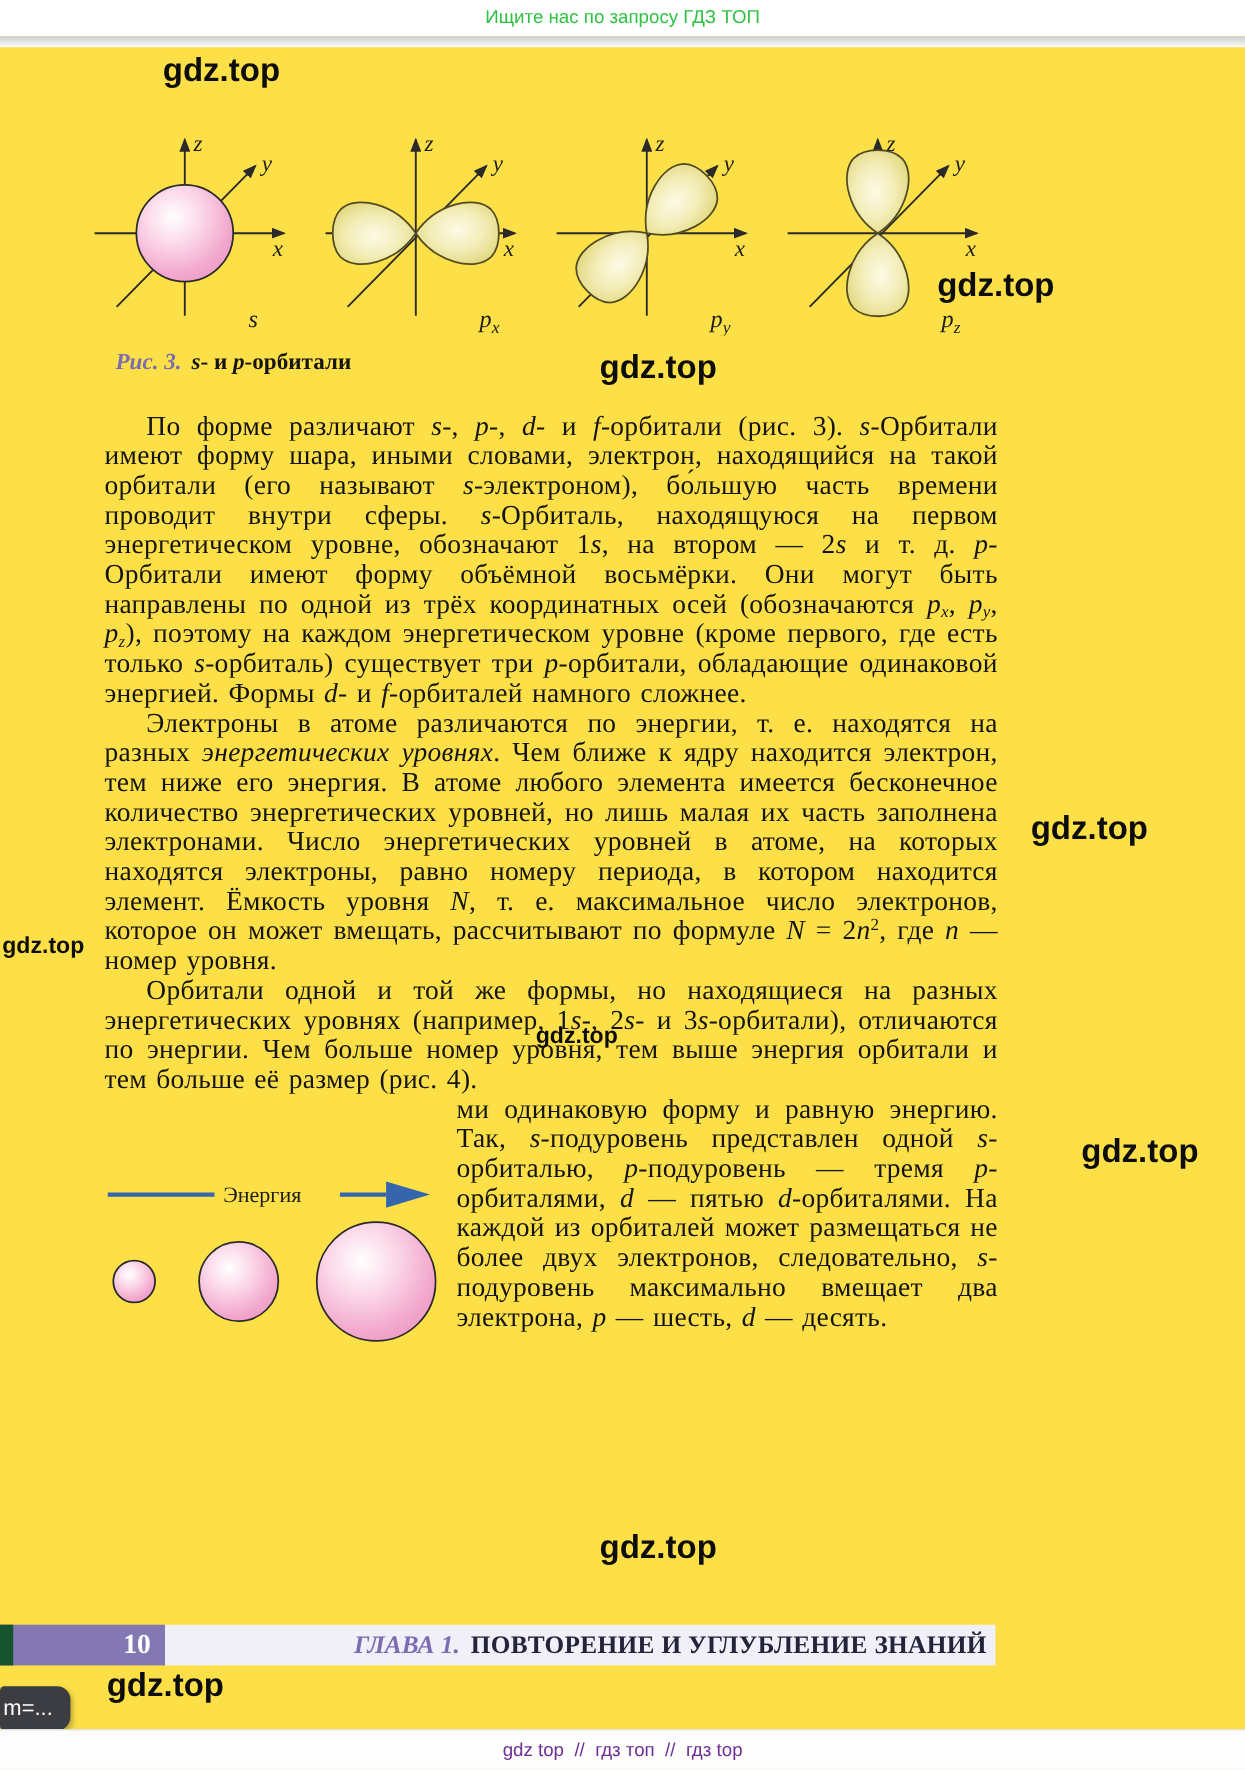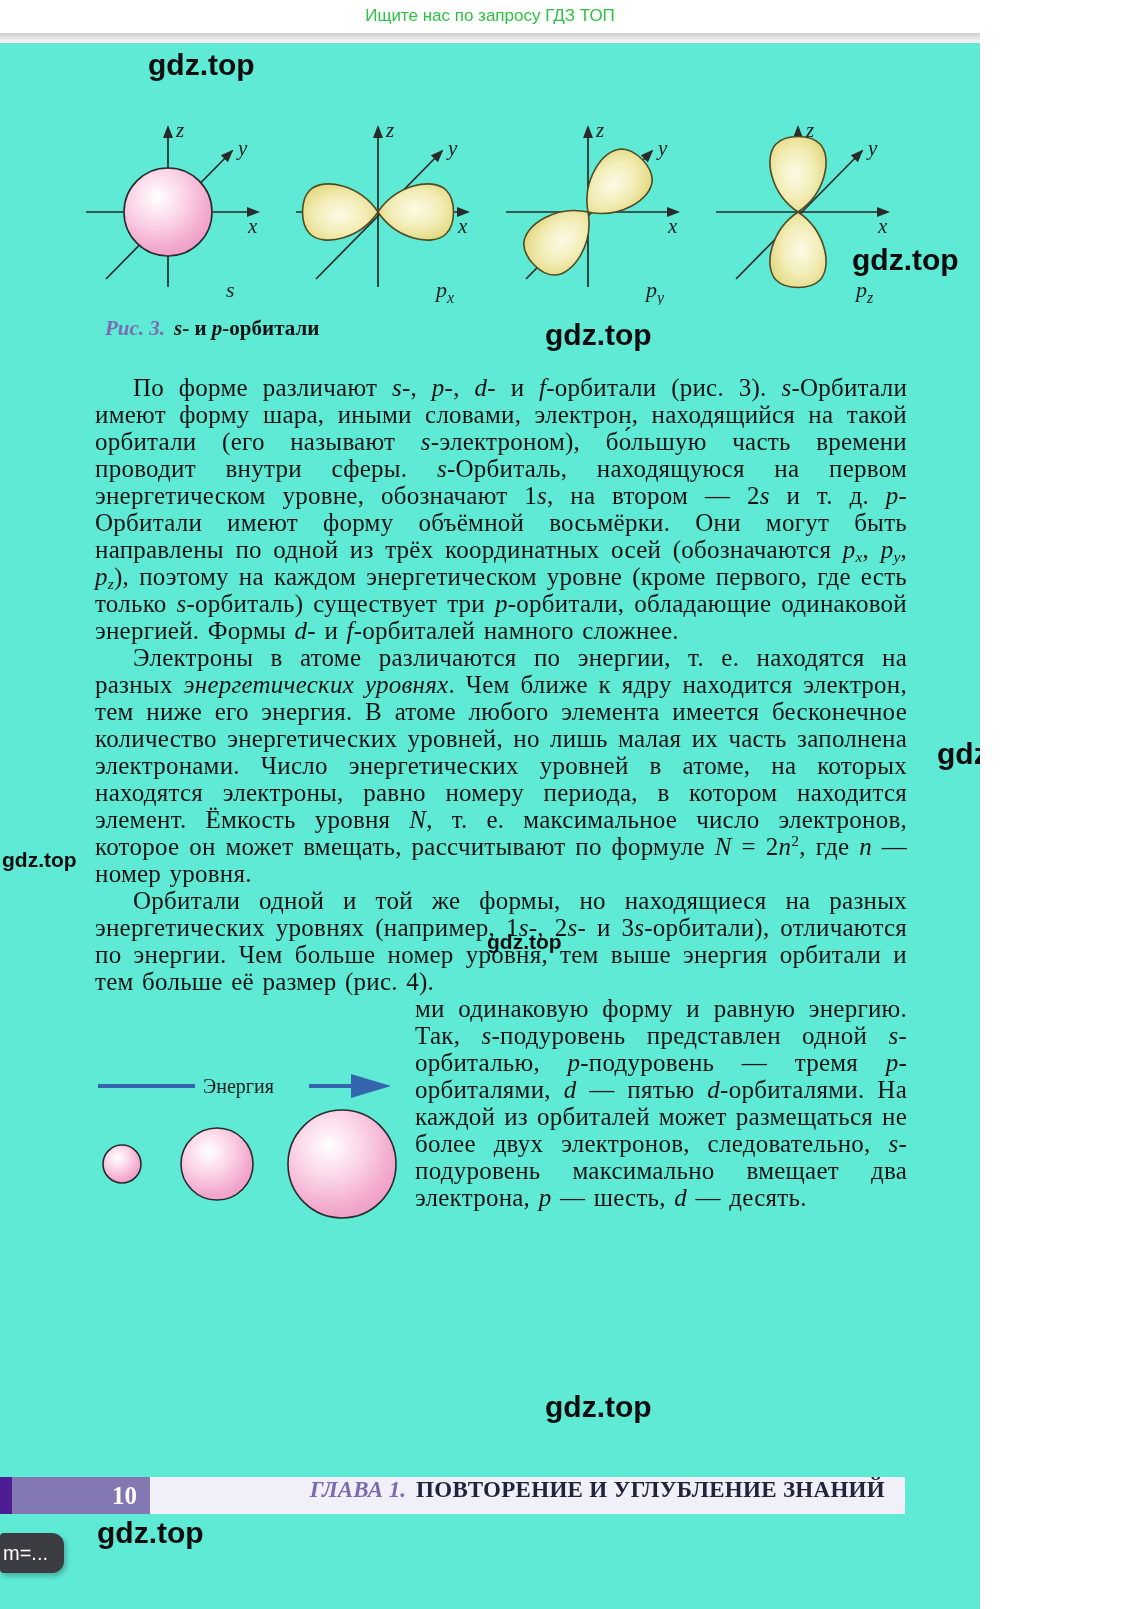--- a/index.html
+++ b/index.html
@@ -1,16 +1,16 @@
 <!DOCTYPE html>
 <html><head>
 <meta charset="utf-8">
 <style>
   html,body{margin:0;padding:0;background:#ffffff;}
-  .screen{position:relative;width:980px;height:1609px;background:#5eead4;overflow:hidden;
+  .screen{position:relative;width:1132px;height:1609px;background:#fde047;overflow:hidden;
           font-family:"Liberation Serif",serif;color:#141414;}
   
   .promo{position:absolute;top:0;left:0;width:100%;height:33px;background:#ffffff;text-align:center;
          font-family:"Liberation Sans",sans-serif;font-size:17px;line-height:32px;color:#2dc242;}
   .top-shadow{position:absolute;top:33px;left:0;width:100%;height:10px;
               background:linear-gradient(#cdcdcd,#fbfbfb);}
   
   .wm{position:absolute;font-family:"Liberation Sans",sans-serif;color:#0d0d0d;white-space:nowrap;font-weight:bold;}
   
   .fig3-row{position:absolute;left:80px;top:115px;display:flex;gap:10px;}
@@ -29,25 +29,25 @@
   .col{flex:1;text-indent:0;}
   
   .fig4-col{width:302px;margin-right:18px;padding-top:67px;flex:none;}
   .bl{stroke:#3465ad;stroke-width:4;}
   .energy{font-size:20px;font-family:"Liberation Serif",serif;fill:#1c1c1c;}
   .f4-labels{position:relative;height:34px;font-size:23px;font-style:italic;margin-top:4px;}
   .f4-labels span{position:absolute;transform:translateX(-50%);}
   .fig4-cap{font-size:24px;line-height:28px;font-weight:bold;margin-top:8px;}
   
   .footer-bar{position:absolute;left:0;top:1477px;width:905px;height:37px;display:flex;font-weight:bold;}
-  .page-box{width:150px;background:#8478b2;border-left:12px solid #4c1d95;box-sizing:border-box;
+  .page-box{width:150px;background:#8478b2;border-left:12px solid #14532d;box-sizing:border-box;
             color:#ffffff;display:flex;align-items:center;justify-content:center;
             padding-left:87px;font-size:25px;}
-  .chapter-bar{flex:1;background:#f1eff7;display:flex;justify-content:flex-end;
-               gap:10px;font-size:23px;padding-right:20px;}
+  .chapter-bar{flex:1;background:#f1eff7;display:flex;align-items:center;justify-content:flex-end;
+               gap:10px;font-size:23px;padding-right:8px;}
   .ch-label{color:#7b6bb0;font-style:italic;}
   .ch-title{color:#23233a;letter-spacing:0.3px;}
   
   .chip{position:absolute;left:0;top:1533px;width:64px;height:40px;background:#3c3c43;
         border-radius:4px 12px 12px 4px;color:#ffffff;font-family:"Liberation Sans",sans-serif;
         font-size:20px;display:flex;align-items:center;padding-left:3px;box-sizing:border-box;
         box-shadow:2px 3px 5px rgba(0,0,0,0.25);cursor:pointer;}
   .bottom-band{position:absolute;left:0;top:1572px;width:100%;height:37px;background:#fdfdfd;
                border-top:1px solid #dcdcdc;display:flex;align-items:center;justify-content:center;
                box-sizing:border-box;}
@@ -204,14 +204,17 @@
     </div>
     <div class="chapter-bar">
       <span class="ch-label">ГЛАВА 1.</span>
       <span class="ch-title">ПОВТОРЕНИЕ И УГЛУБЛЕНИЕ ЗНАНИЙ</span>
     </div>
   </div>
 
   <div class="chip">
     <span>m=...</span>
   </div>
+  <div class="bottom-band">
+    <span class="links">gdz top  //  гдз топ  //  гдз top</span>
+  </div>
 
 </div>
 
 </body></html>

